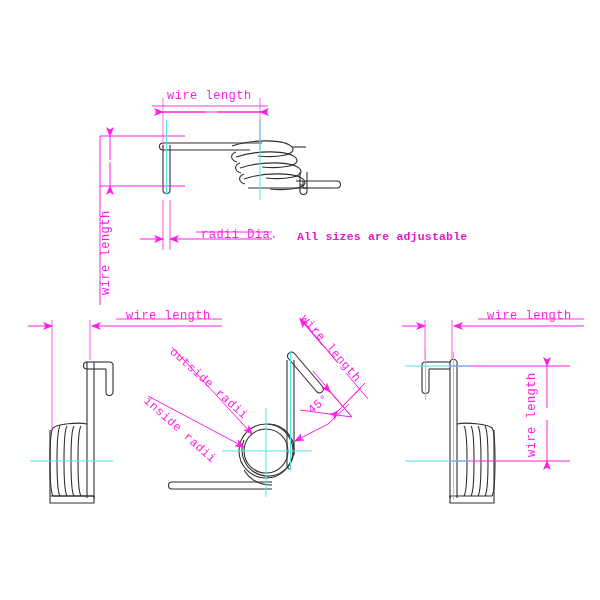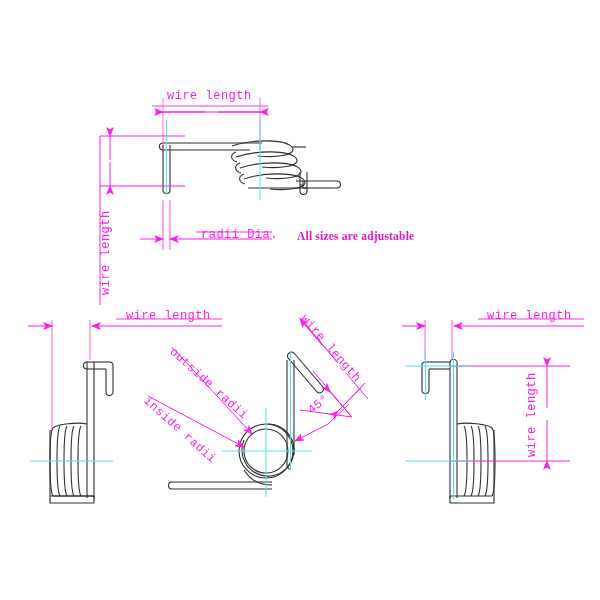--- a/index.html
+++ b/index.html
@@ -253,21 +253,21 @@
       <line x1="453.5" y1="352" x2="453.5" y2="500"></line>
     </g>
   </svg>
 
   <div class="dim-text" style="left:167px; top:89px;">wire length</div>
 
   <div class="dim-text rot90" style="left:99px; top:295px;">wire length</div>
 
   <div class="dim-text" style="left:201px; top:228px;">radii Dia.</div>
 
-  <div class="note-text" style="left:297px; top:230px;font-family:Liberation Serif, serif;">All sizes are adjustable</div>
+  <div class="note-text" style="left:297px; top:230px;">All sizes are adjustable</div>
 
   <div class="dim-text" style="left:126px; top:309px;">wire length</div>
 
   <div class="dim-text rotA" style="left:176px; top:345px;">outside radii</div>
 
   <div class="dim-text rotA" style="left:150px; top:394px;">inside radii</div>
 
   <div class="dim-text rot45" style="left:308px; top:312px;">wire length</div>
 
   <div class="dim-text" style="left:305px; top:406px; transform:rotate(-38deg); transform-origin:0 0;">45°</div>

